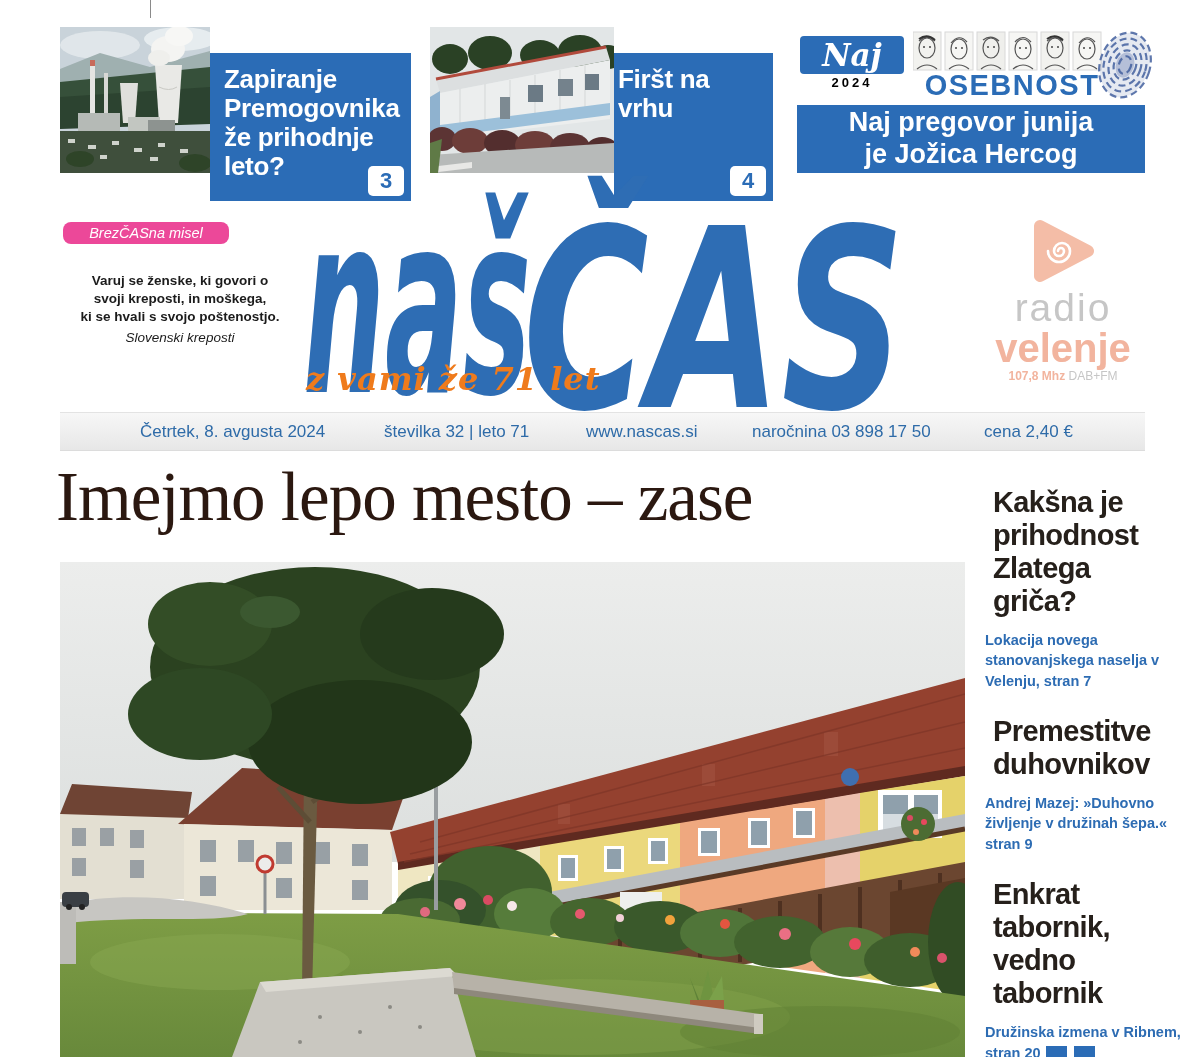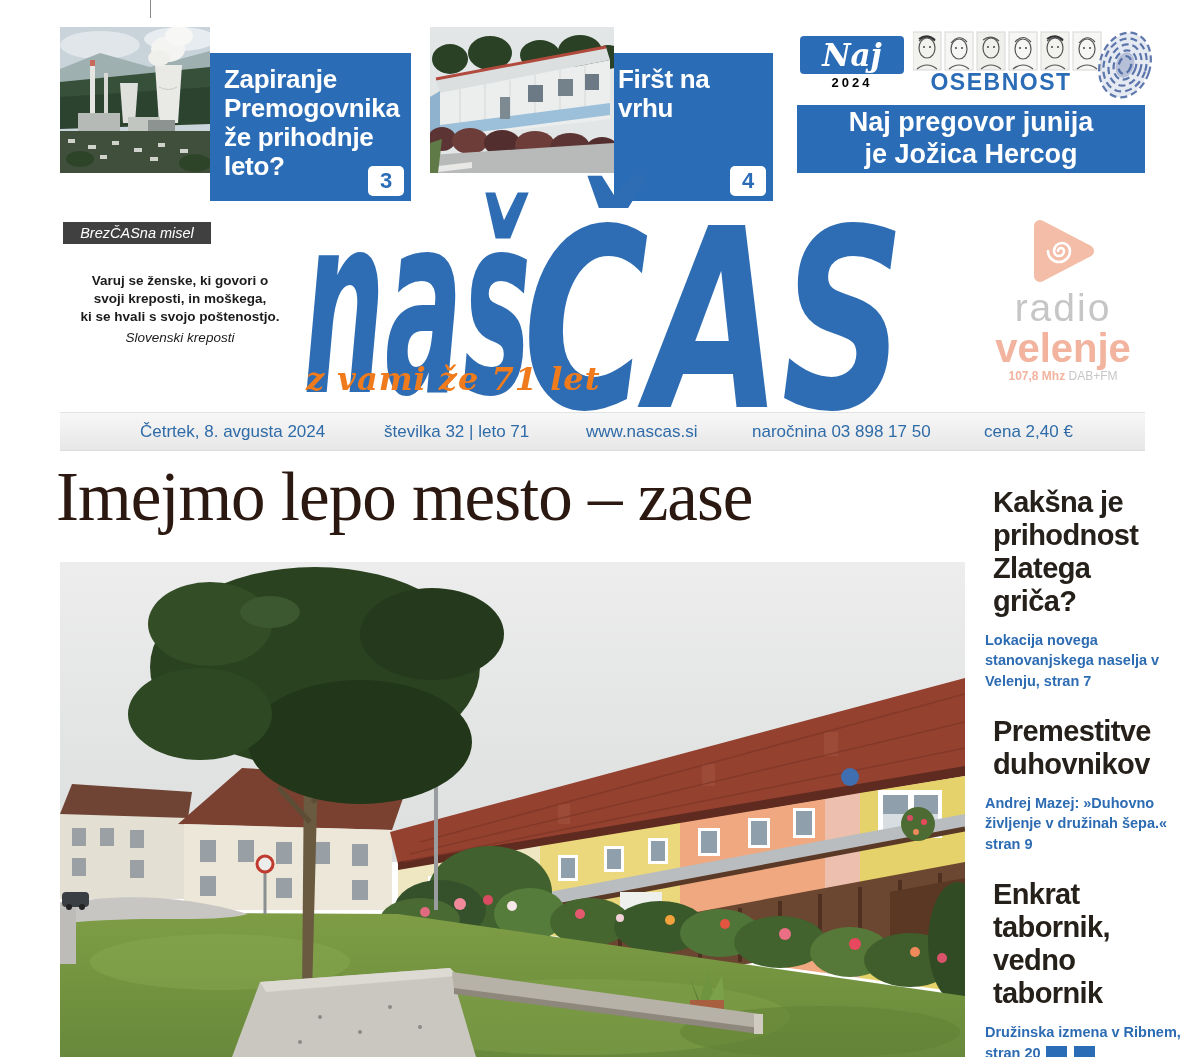--- a/index.html
+++ b/index.html
@@ -14,27 +14,27 @@
   .t-title{font-weight:bold;font-size:26px;line-height:1.12;padding:12px 8px 0 14px;letter-spacing:-0.3px;}
   .t-badge{position:absolute;right:7px;bottom:5px;width:36px;height:30px;background:#fff;border-radius:5px;
            display:flex;align-items:center;justify-content:center;color:#2b6cb6;font-weight:bold;font-size:22px;}
 
   
   .naj-box{position:absolute;left:3px;top:11px;width:104px;height:38px;background:#2b6cb6;border-radius:4px;
            display:flex;align-items:center;justify-content:center;}
   .naj-script{color:#fff;font-family:"DejaVu Serif",serif;font-style:italic;font-weight:bold;font-size:31px;}
   .naj-year{position:absolute;left:3px;top:50px;width:104px;text-align:center;color:#000000;
             font-weight:bold;font-size:13px;letter-spacing:3px;}
-  .naj-word{position:absolute;left:101px;top:44px;width:206px;text-align:center;color:#2b6cb6;
-            font-weight:bold;font-size:23px;letter-spacing:1.5px;}
+  .naj-word{position:absolute;left:112px;top:44px;width:206px;text-align:center;color:#2b6cb6;
+            font-weight:bold;font-size:29px;letter-spacing:1.5px;}
   .naj-bar{position:absolute;left:0;top:80px;width:348px;height:68px;background:#2b6cb6;color:#fff;
            text-align:center;font-weight:bold;font-size:27px;line-height:1.17;padding-top:2px;box-sizing:border-box;}
 
   
-  .pill{position:absolute;left:63px;top:222px;width:148px;height:22px;background:#404040;border-radius:0;
+  .pill{position:absolute;left:63px;top:222px;width:166px;height:22px;background:#ec4899;border-radius:8px;
         color:#fff;font-style:italic;font-size:14.5px;display:flex;align-items:center;justify-content:center;}
   .quote{position:absolute;left:50px;top:272px;width:260px;text-align:center;color:#1b1b1b;
          font-weight:bold;font-size:13.5px;line-height:1.35;}
   .quote .src{display:block;font-weight:normal;font-style:italic;margin-top:2px;}
   .logo-svg{position:absolute;left:293px;top:196px;overflow:visible;}
   .slogan{position:absolute;left:306px;top:360px;color:#ef7b1c;font-family:"DejaVu Serif",serif;
           font-style:italic;font-weight:bold;font-size:32px;letter-spacing:1px;}
   .radio{position:absolute;left:983px;top:218px;width:160px;text-align:center;}
   .radio .r1{font-size:39px;color:#c6c6c6;letter-spacing:2px;line-height:1.0;margin-top:4px;}
   .radio .r2{font-size:40px;color:#f2b49e;font-weight:bold;letter-spacing:0px;line-height:1.05;}

